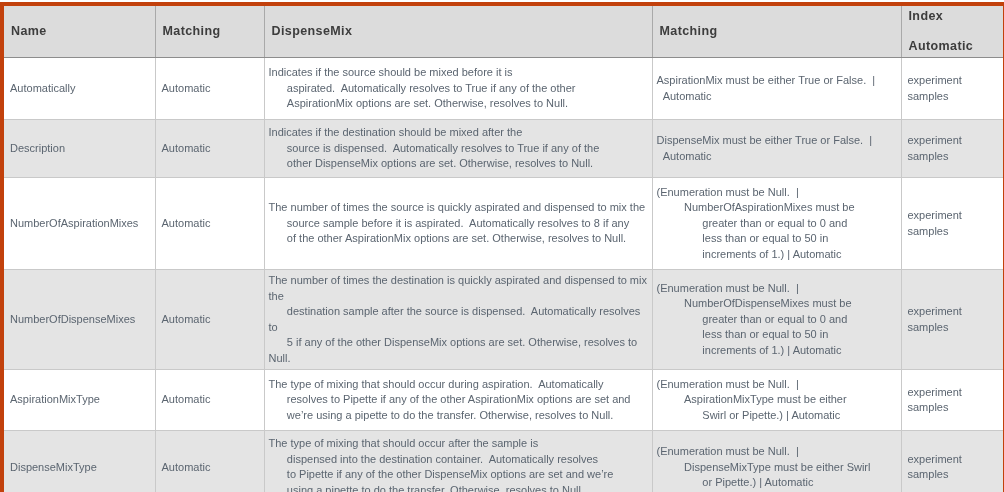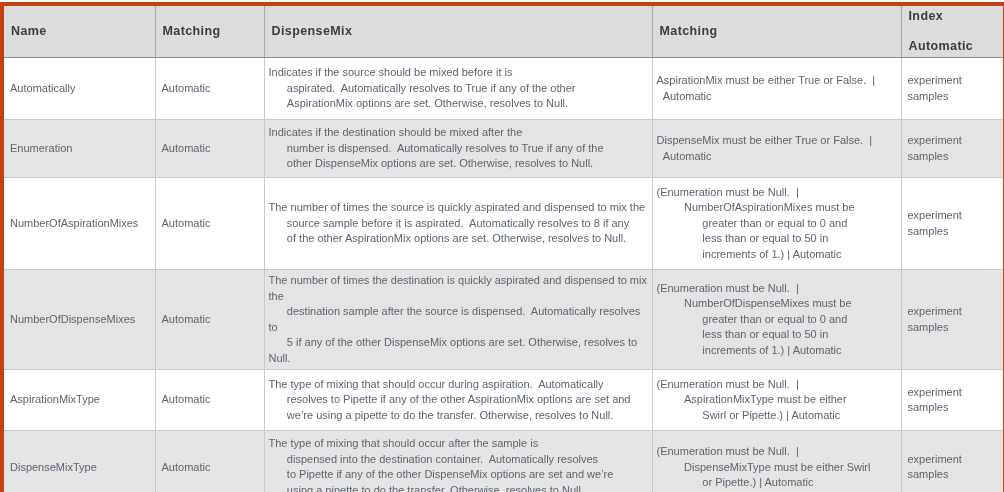--- a/index.html
+++ b/index.html
@@ -89,24 +89,24 @@
       <td class="col-name">Automatically</td>
       <td class="col-default">Automatic</td>
       <td class="col-desc">Indicates if the source should be mixed before it is
       aspirated.  Automatically resolves to True if any of the other
       AspirationMix options are set. Otherwise, resolves to Null.</td>
       <td class="col-pattern">AspirationMix must be either True or False.  |
   Automatic</td>
       <td class="col-index">experiment samples</td>
     </tr>
     <tr class="r2 alt">
-      <td class="col-name">Enumeration</td>
+      <td class="col-name">Description</td>
       <td class="col-default">Automatic</td>
       <td class="col-desc">Indicates if the destination should be mixed after the
-      number is dispensed.  Automatically resolves to True if any of the
+      source is dispensed.  Automatically resolves to True if any of the
       other DispenseMix options are set. Otherwise, resolves to Null.</td>
       <td class="col-pattern">DispenseMix must be either True or False.  |
   Automatic</td>
       <td class="col-index">experiment samples</td>
     </tr>
     <tr class="r3">
       <td class="col-name">NumberOfAspirationMixes</td>
       <td class="col-default">Automatic</td>
       <td class="col-desc">The number of times the source is quickly aspirated and dispensed to mix the
       source sample before it is aspirated.  Automatically resolves to 8 if any

